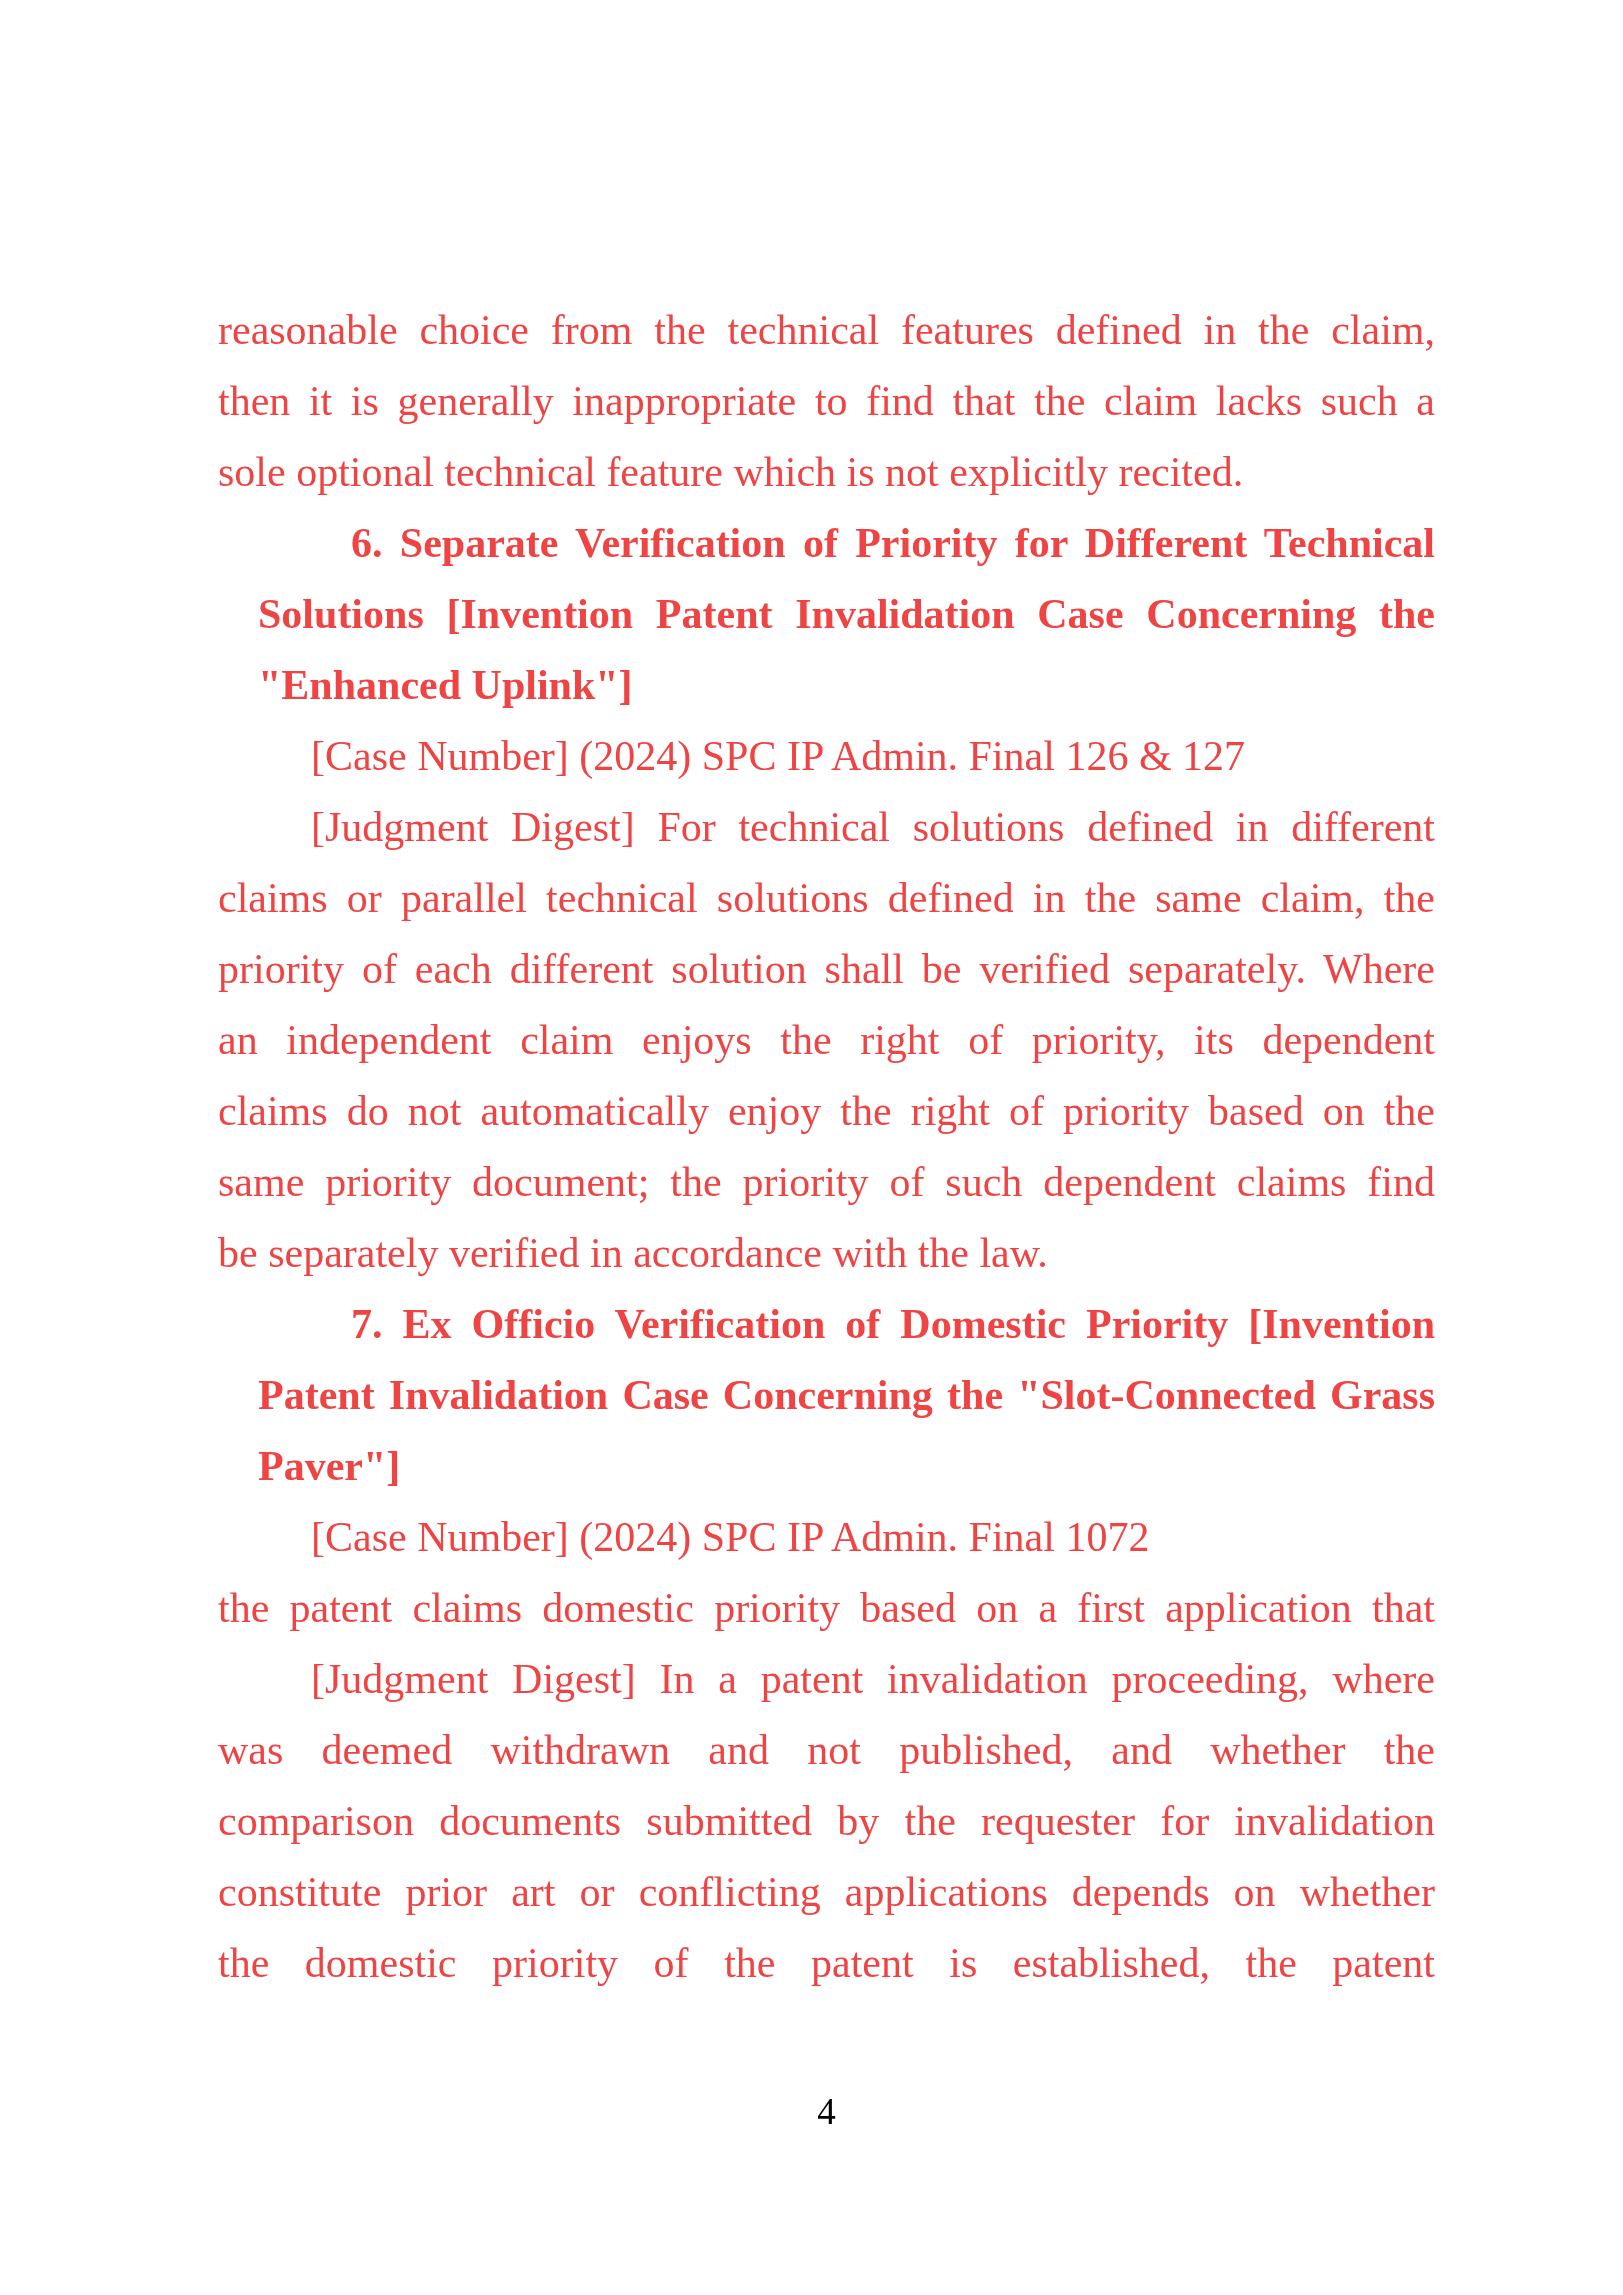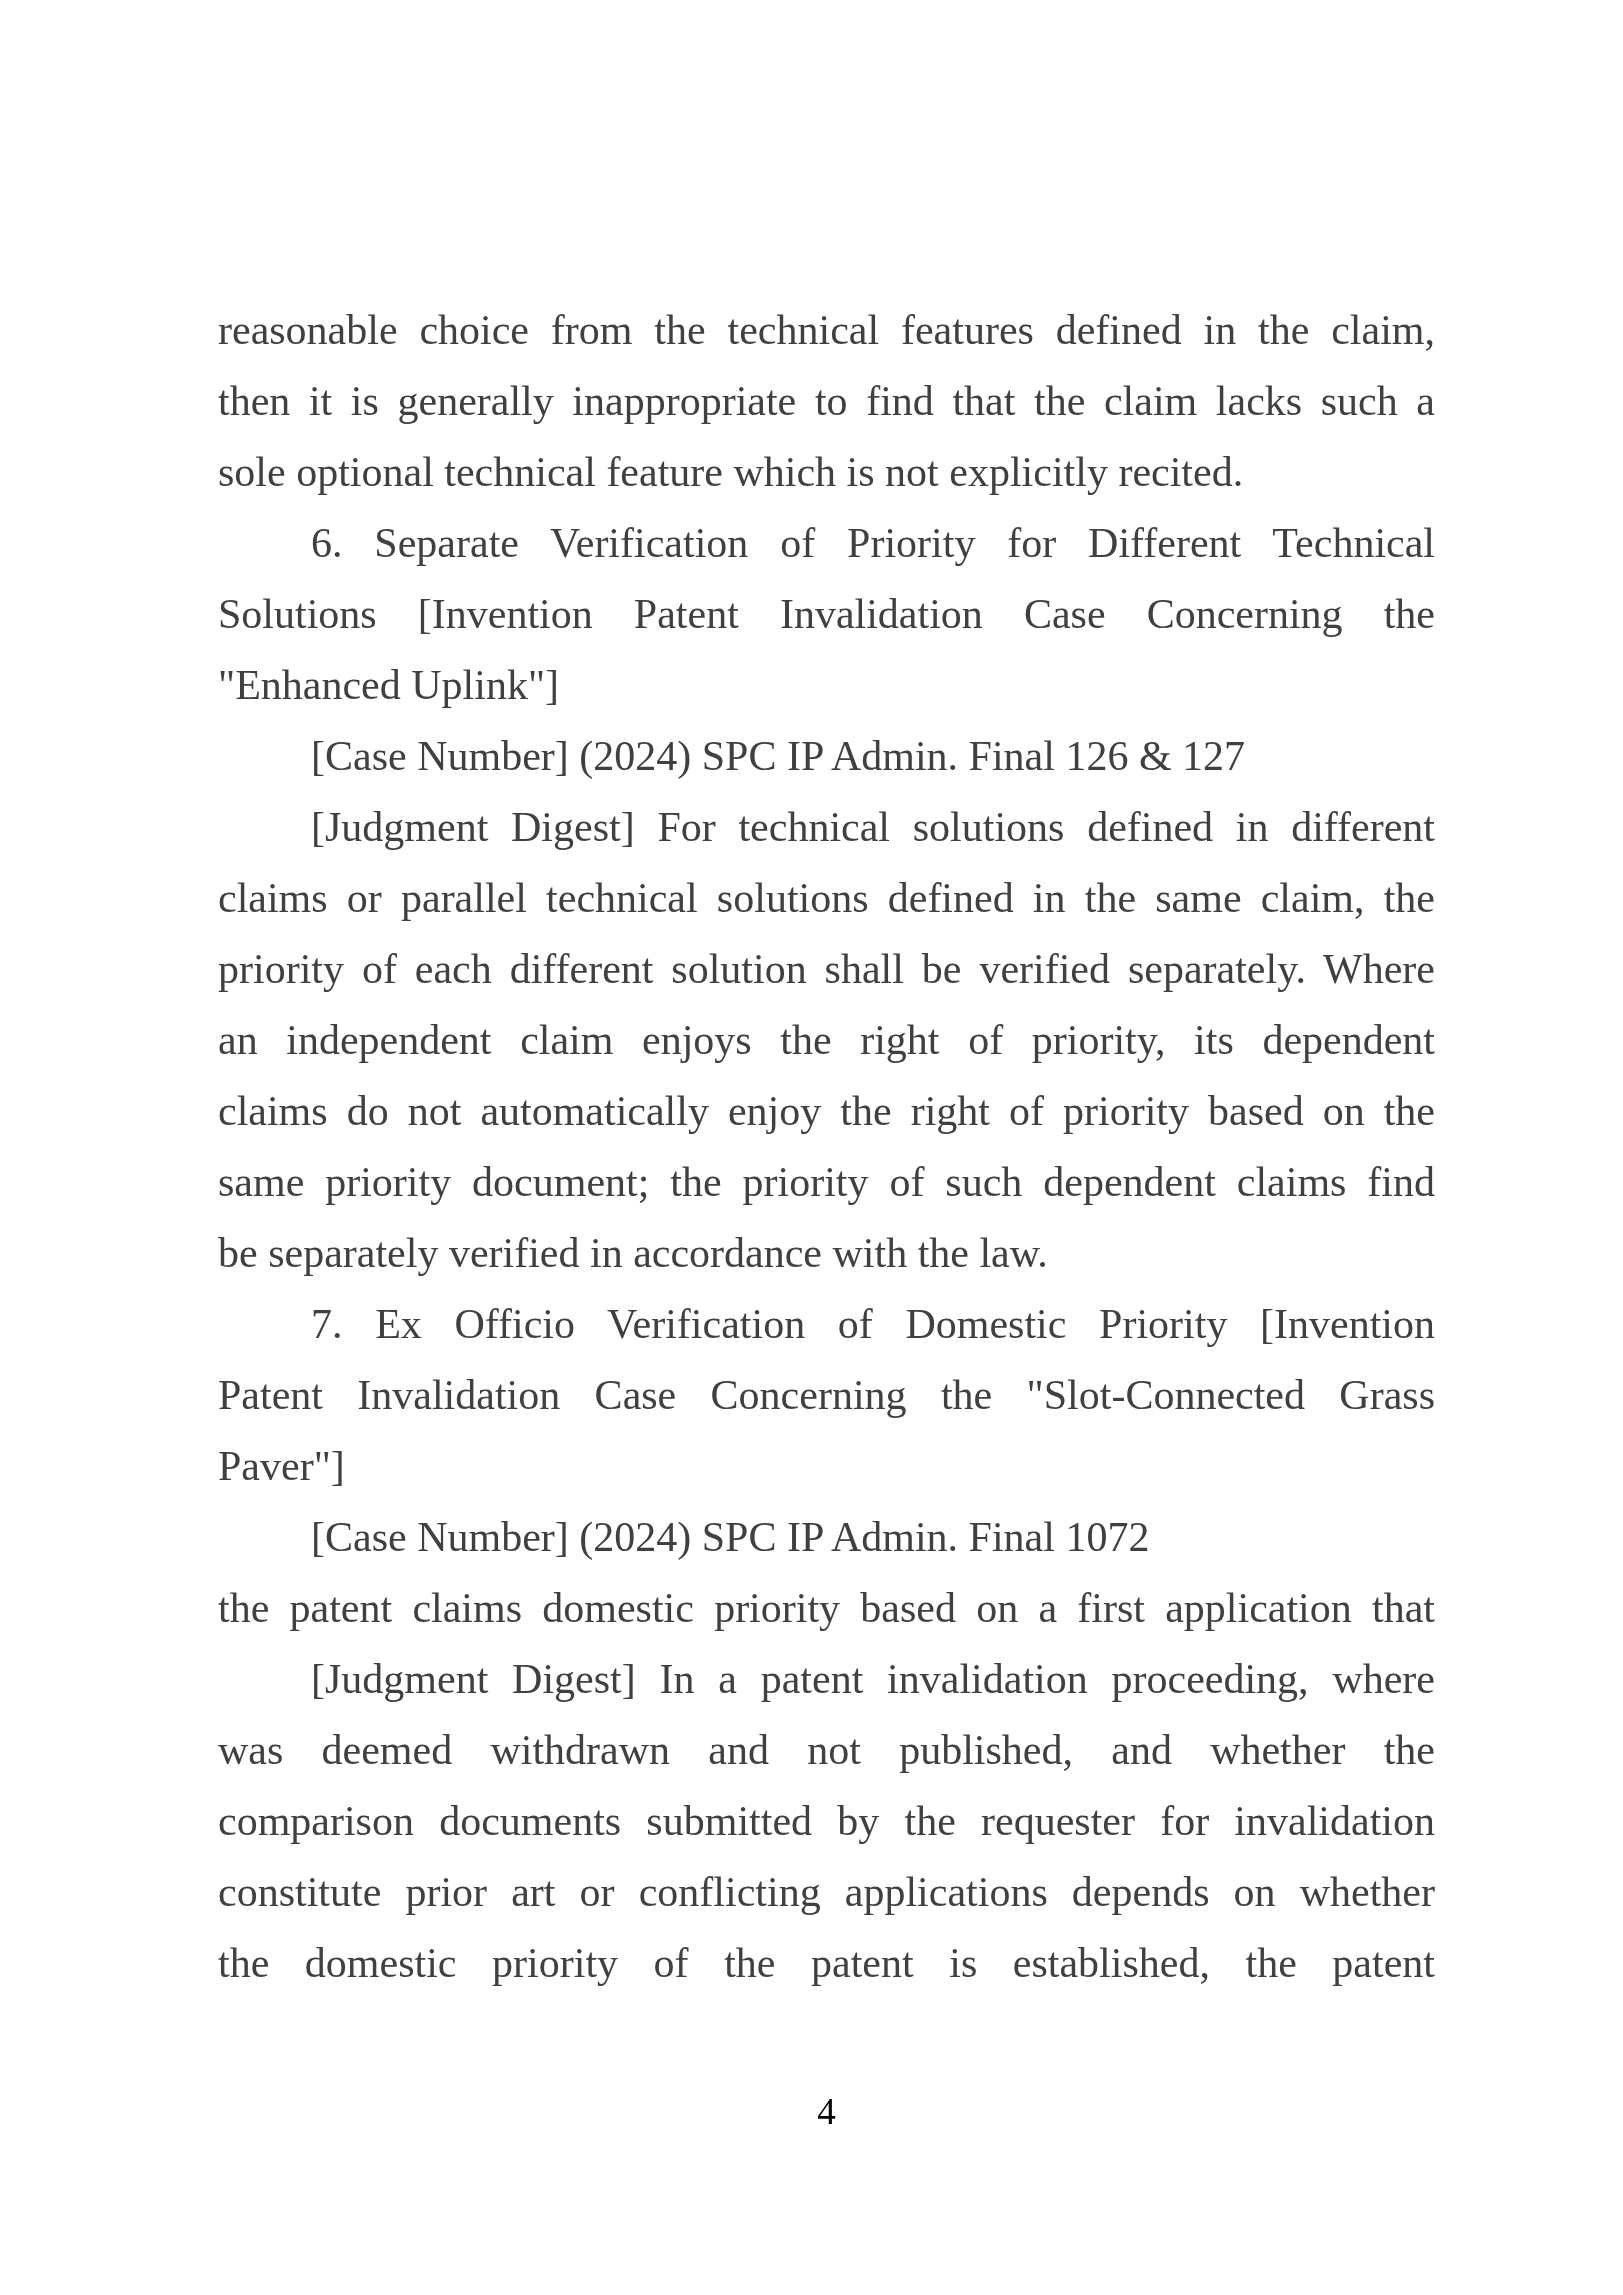--- a/index.html
+++ b/index.html
@@ -26,21 +26,22 @@
     width: 1217px;
     font-size: 42px;
     line-height: 71px;
     color: #000000;
   }
   .paragraph {
     margin: 0;
     padding: 0;
   }
   .paragraph.heading .line {
-    font-weight: normal;
+    font-weight: bold;
+    margin-left: 40px;
   }
   .line {
     text-align: justify;
     text-align-last: left;
     white-space: normal;
   }
   .line.justified {
     text-align-last: justify;
   }
   .line.indented {
@@ -54,21 +55,21 @@
     text-align: center;
     font-size: 37px;
     line-height: 42px;
     color: #000000;
   }
 </style>
 </head>
 <body style="background: rgb(255, 255, 255);">
 
 <div class="page">
-  <div class="content" style="color: #404040;">
+  <div class="content" style="color: #ef4444;">
       <div class="paragraph">
         <div class="line justified">reasonable choice from the technical features defined in the claim,</div>
         <div class="line justified">then it is generally inappropriate to find that the claim lacks such a</div>
         <div class="line">sole optional technical feature which is not explicitly recited.</div>
       </div>
       <div class="paragraph heading">
         <div class="line justified indented">6. Separate Verification of Priority for Different Technical</div>
         <div class="line justified">Solutions [Invention Patent Invalidation Case Concerning the</div>
         <div class="line">"Enhanced Uplink"]</div>
       </div>

